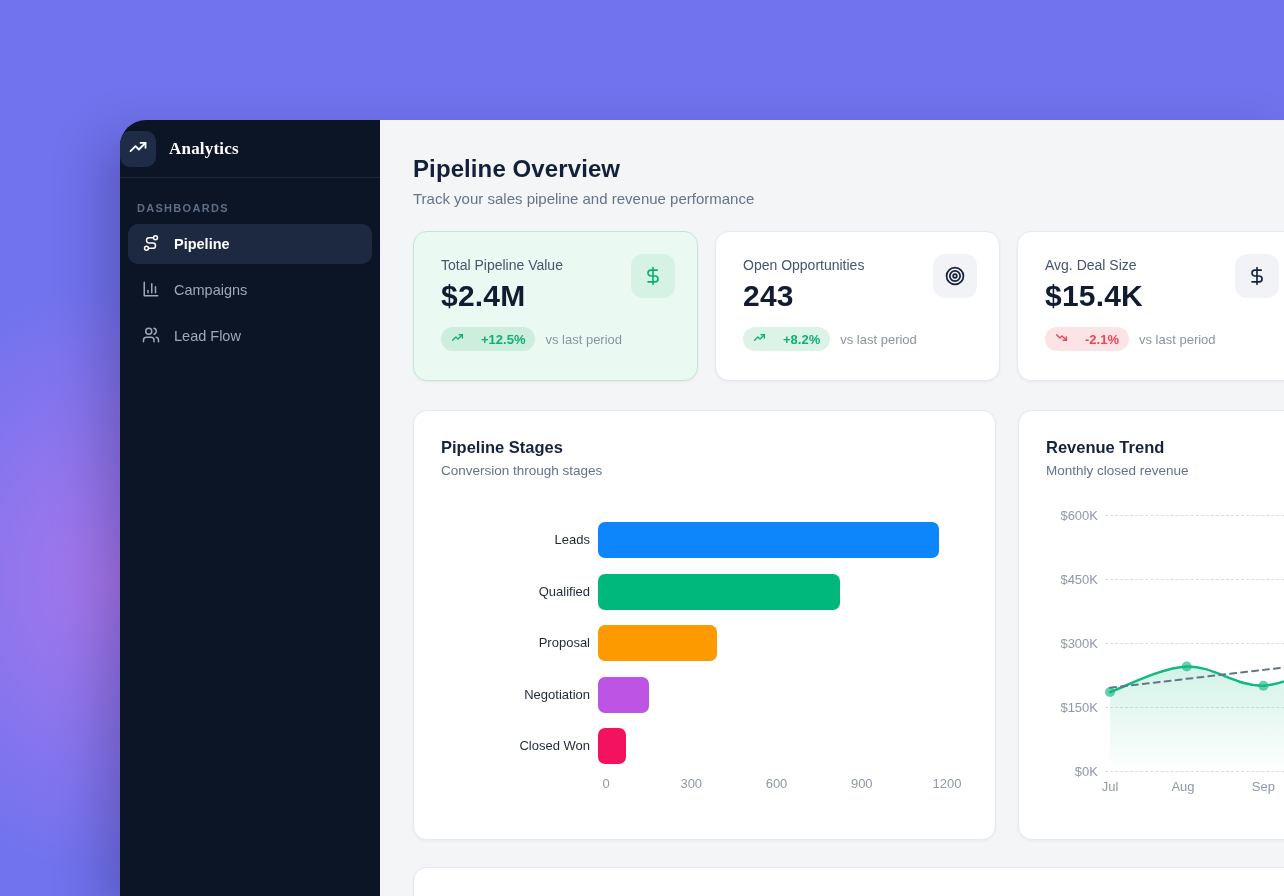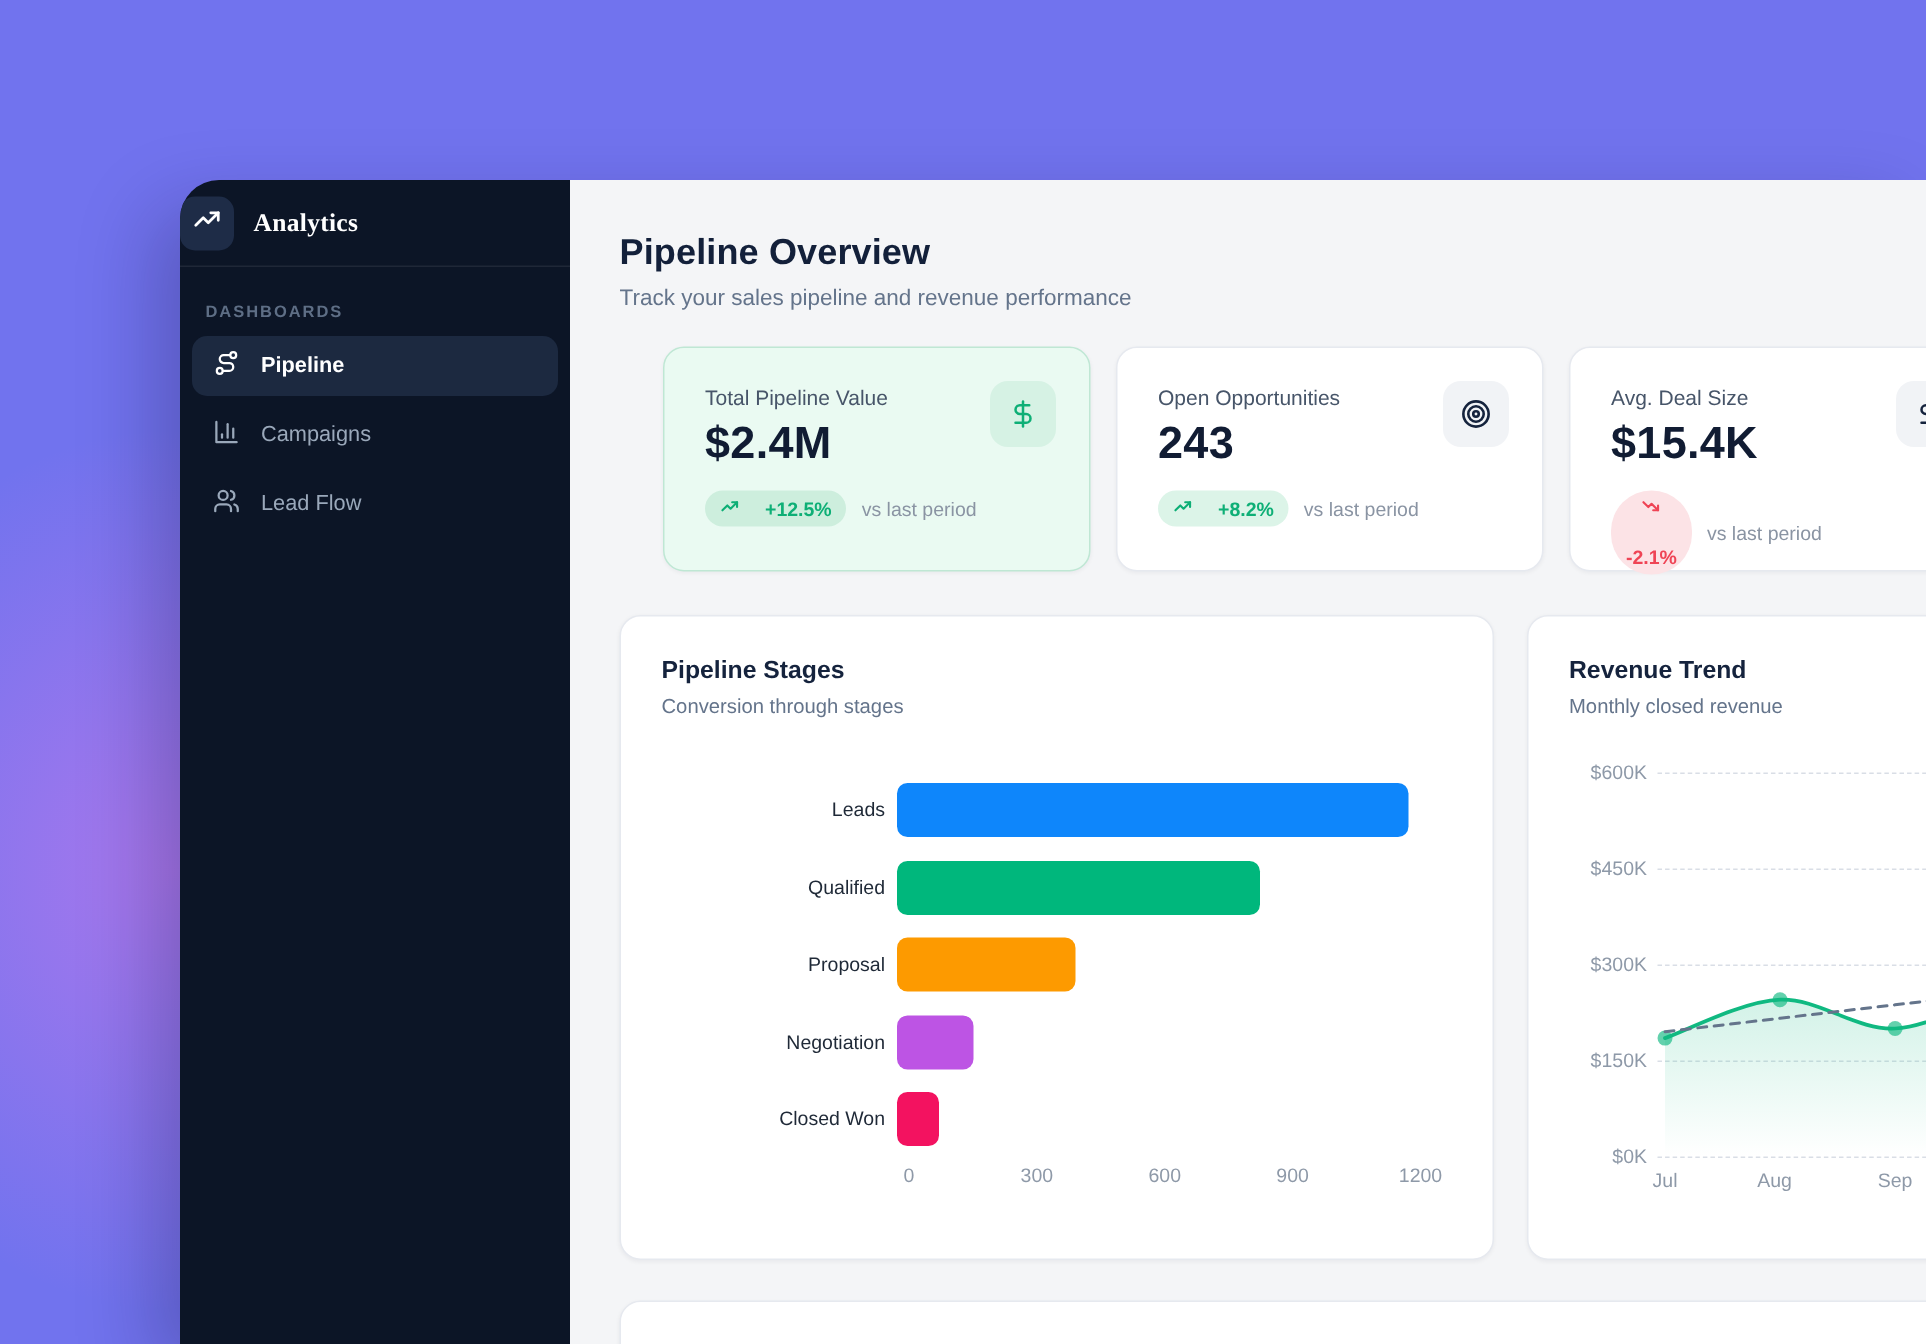--- a/index.html
+++ b/index.html
@@ -26,33 +26,33 @@
     letter-spacing:1.3px; color:#5e6e85; }
   .nav { padding:0 8px; }
   .nav-item { display:flex; align-items:center; gap:14px; height:40px; padding:0 14px;
     margin-bottom:6px; border-radius:10px; color:#9aa8ba; font-size:14.5px; cursor:pointer; }
   .nav-item.active { background:#1c2940; color:#ffffff; font-weight:600; }
   .nav-item svg { flex:0 0 auto; }
   
   .main { flex:1; background:#f4f5f7; padding:35px 0 0 33px; overflow:hidden; }
   .page-title { font-size:24px; font-weight:800; color:#13203a; letter-spacing:0.1px; }
   .page-subtitle { margin-top:7px; font-size:15px; color:#64748b; }
-  .kpi-row { display:flex; gap:17px; margin-top:24px;margin-left:29px; }
+  .kpi-row { display:flex; gap:17px; margin-top:24px; }
   .kpi-card { width:285px; flex:0 0 285px; height:150px; background:#ffffff;
     border:1px solid #e6e9ef; border-radius:14px; padding:25px 27px; position:relative;
     box-shadow:0 1px 3px rgba(16,24,40,0.05); }
   .kpi-card.highlight { background:#eafaf2; border-color:#bfe7d4; }
   .kpi-label { font-size:14px; color:#475569; }
   .kpi-value { margin-top:6px; font-size:30px; font-weight:800; color:#111c33; letter-spacing:0.2px; }
   .kpi-foot { display:flex; align-items:center; gap:10px; margin-top:14px; }
   .pill { display:inline-flex; align-items:center; gap:17px; padding:4px 10px; border-radius:999px;
     font-size:13px; font-weight:700; }
   .pill-up { background:#dcf4e8; color:#0eaf76; }
   .highlight .pill-up { background:#cdeedd; }
-  .pill-down { background:#fce3e6; color:#ef4455;flex-direction:column; }
+  .pill-down { background:#fce3e6; color:#ef4455; }
   .kpi-period { font-size:13px; color:#8a94a3; }
   .kpi-chip { position:absolute; top:22px; right:22px; width:44px; height:44px; border-radius:12px;
     display:flex; align-items:center; justify-content:center; background:#f1f3f6; color:#15233d; }
   .highlight .kpi-chip { background:#d6f2e4; color:#0eaf76; }
   
   .charts-row { display:flex; gap:22px; margin-top:29px;align-items:flex-end; }
   .chart-card { background:#ffffff; border:1px solid #e6e9ef; border-radius:14px;
     padding:27px; height:430px; box-shadow:0 1px 3px rgba(16,24,40,0.05); }
   .chart-card.stages { width:583px; flex:0 0 583px; }
   .chart-card.trend  { width:360px; flex:0 0 360px; }

